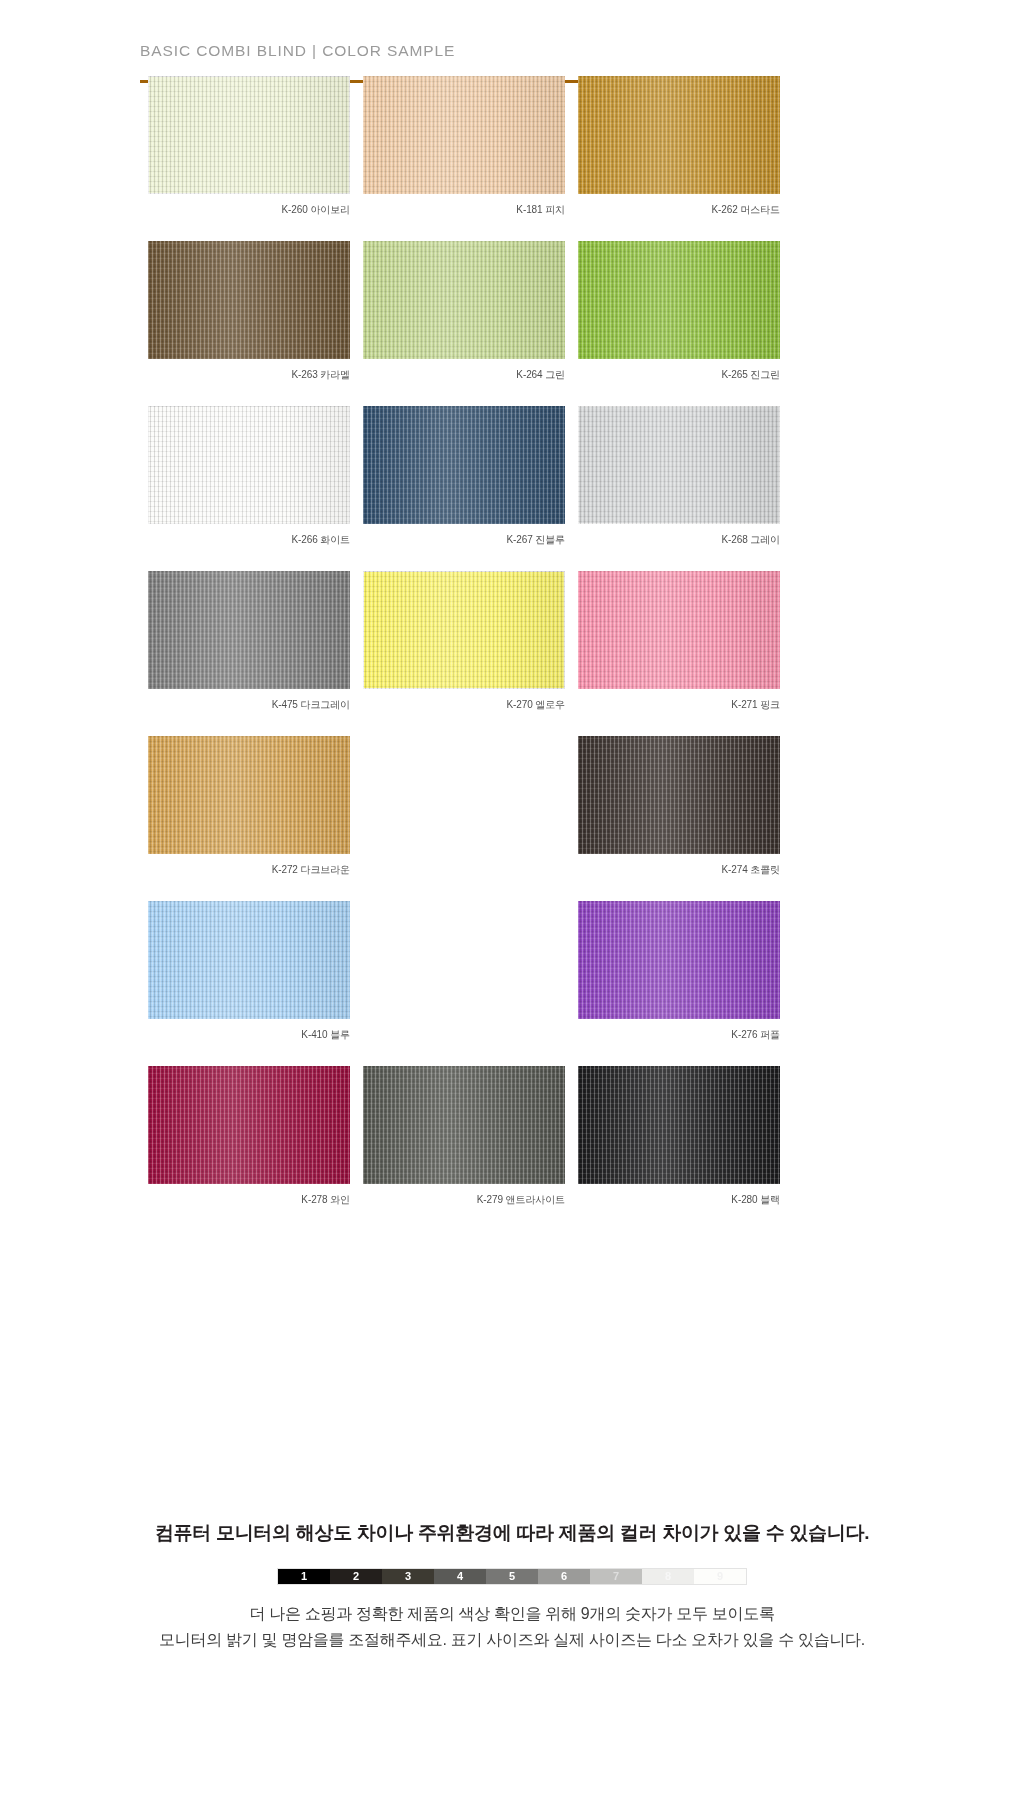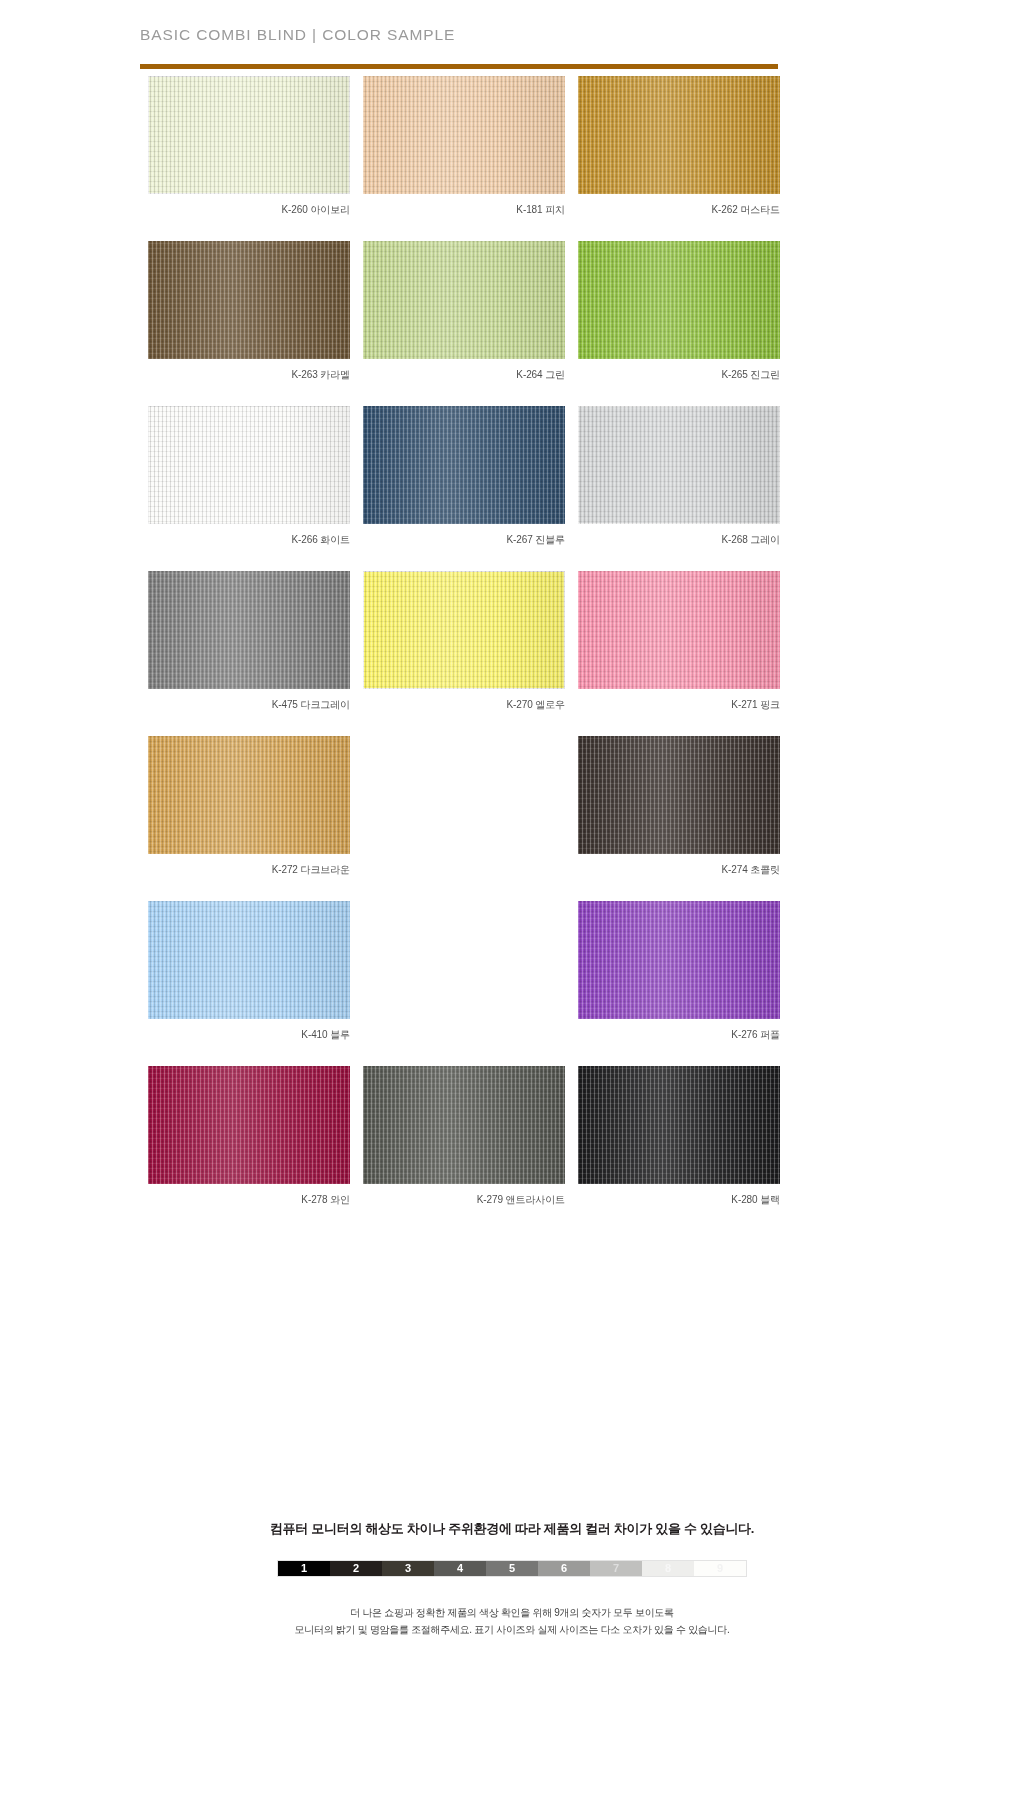--- a/index.html
+++ b/index.html
@@ -7,24 +7,24 @@
     width: 1024px; height: 1800px;
     background: #ffffff;
     font-family: "Liberation Sans", "DejaVu Sans", sans-serif;
     overflow: hidden;
   }
   .page { position: relative; width: 1024px; height: 1800px; }
 
   
   .header {
     position: absolute;
-    left: 140px; top: 26px;
+    left: 140px; top: 42px;
     width: 638px;
     padding-bottom: 20px;
-    border-bottom: 5px solid #a16207;
+    border-bottom: 3px solid #a16207;
   }
   .header-title {
     font-size: 15.5px;
     letter-spacing: 0.9px;
     color: #9a9a9a;
     font-weight: 400;
     white-space: nowrap;
   }
 
   
@@ -92,21 +92,21 @@
   }
 
   
   .footer {
     position: absolute;
     left: 0; top: 1520px;
     width: 1024px;
     text-align: center;
   }
   .notice-bold {
-    font-size: 13px;
+    font-size: 19px;
     font-weight: bold;
     color: #231f20;
     letter-spacing: -0.3px;
   }
   .gray-bar {
     margin: 22px auto 0 auto;
     display: flex;
     width: 470px;
     height: 17px;
     border: 1px solid #e3e3e3;
@@ -114,22 +114,22 @@
   .gray-cell {
     flex: 1 1 0;
     display: flex;
     align-items: center;
     justify-content: center;
     font-size: 11px;
     font-weight: bold;
     line-height: 1;
   }
   .notice-lines {
-    margin-top: 28px;
-    font-size: 10px;
+    margin-top: 16px;
+    font-size: 16px;
     color: #3d3d3d;
     line-height: 1.65;
     letter-spacing: -0.3px;
   }
 </style>
 </head>
 <body>
 
 <div class="page">
 

